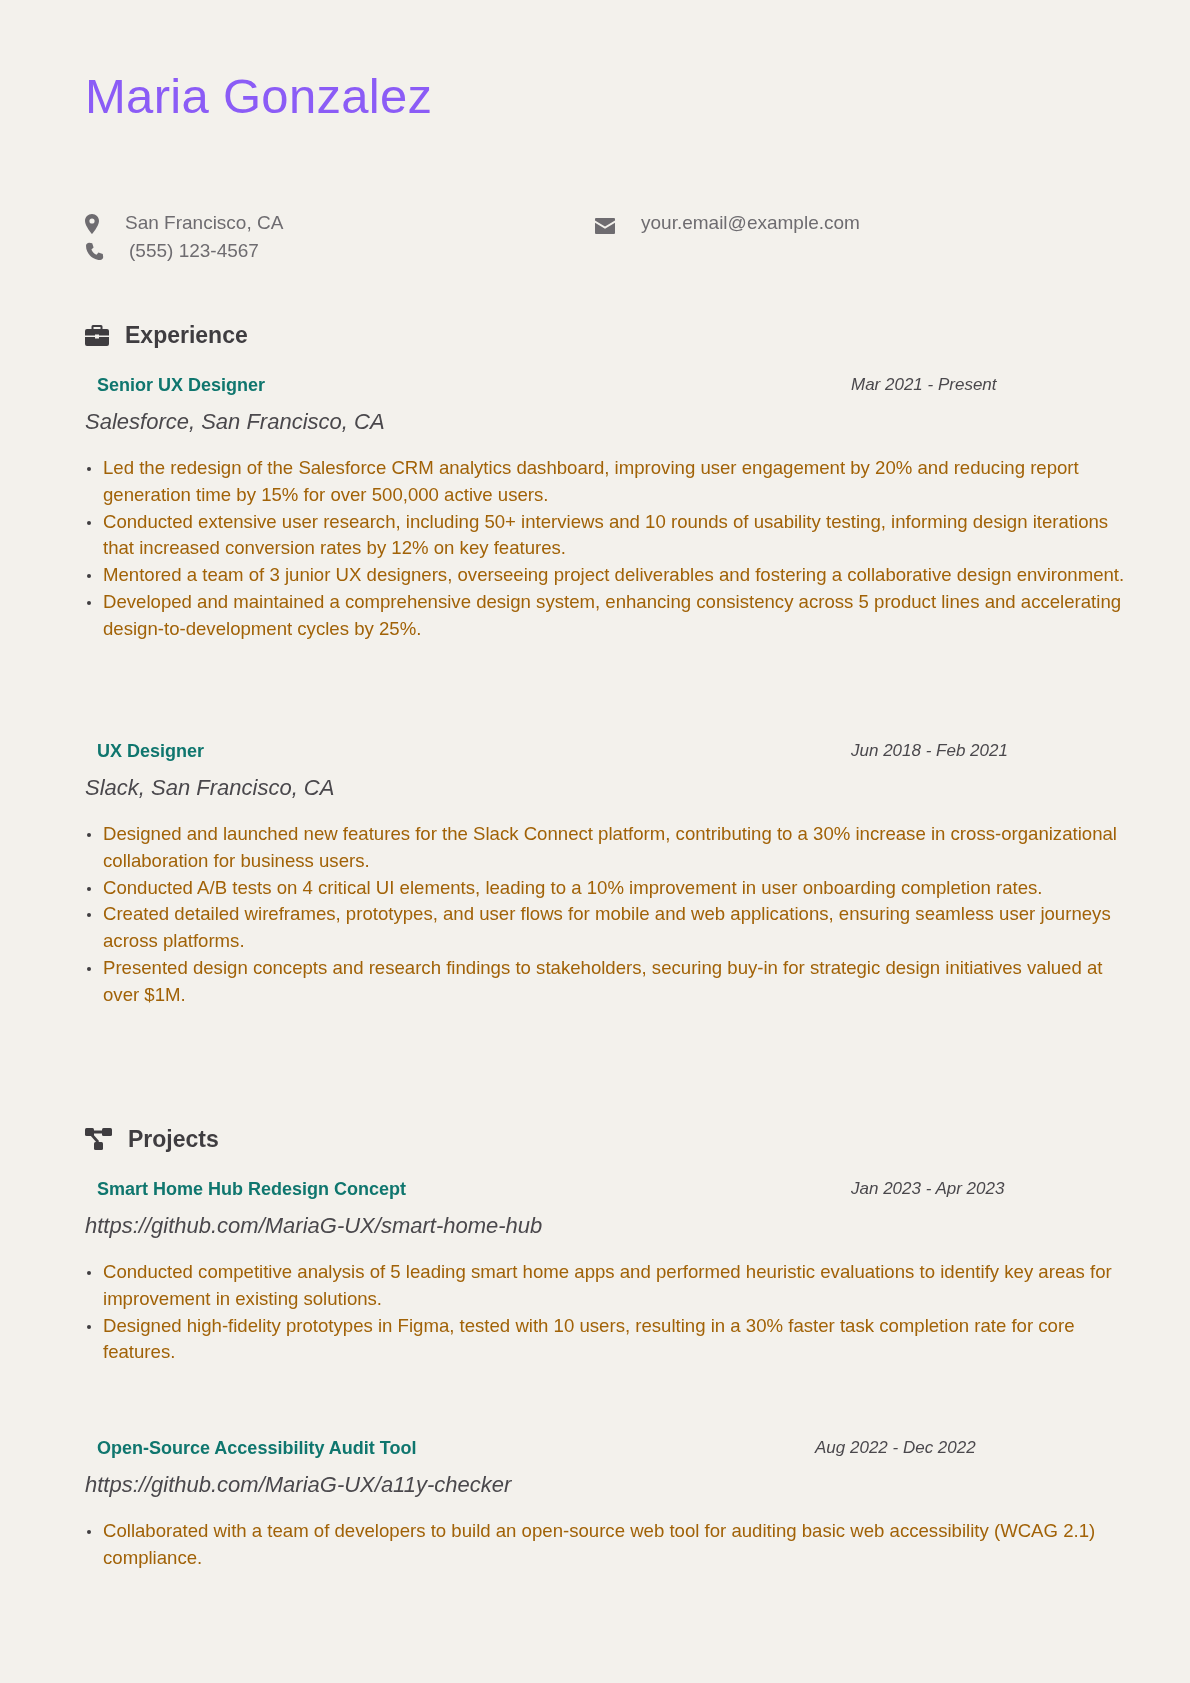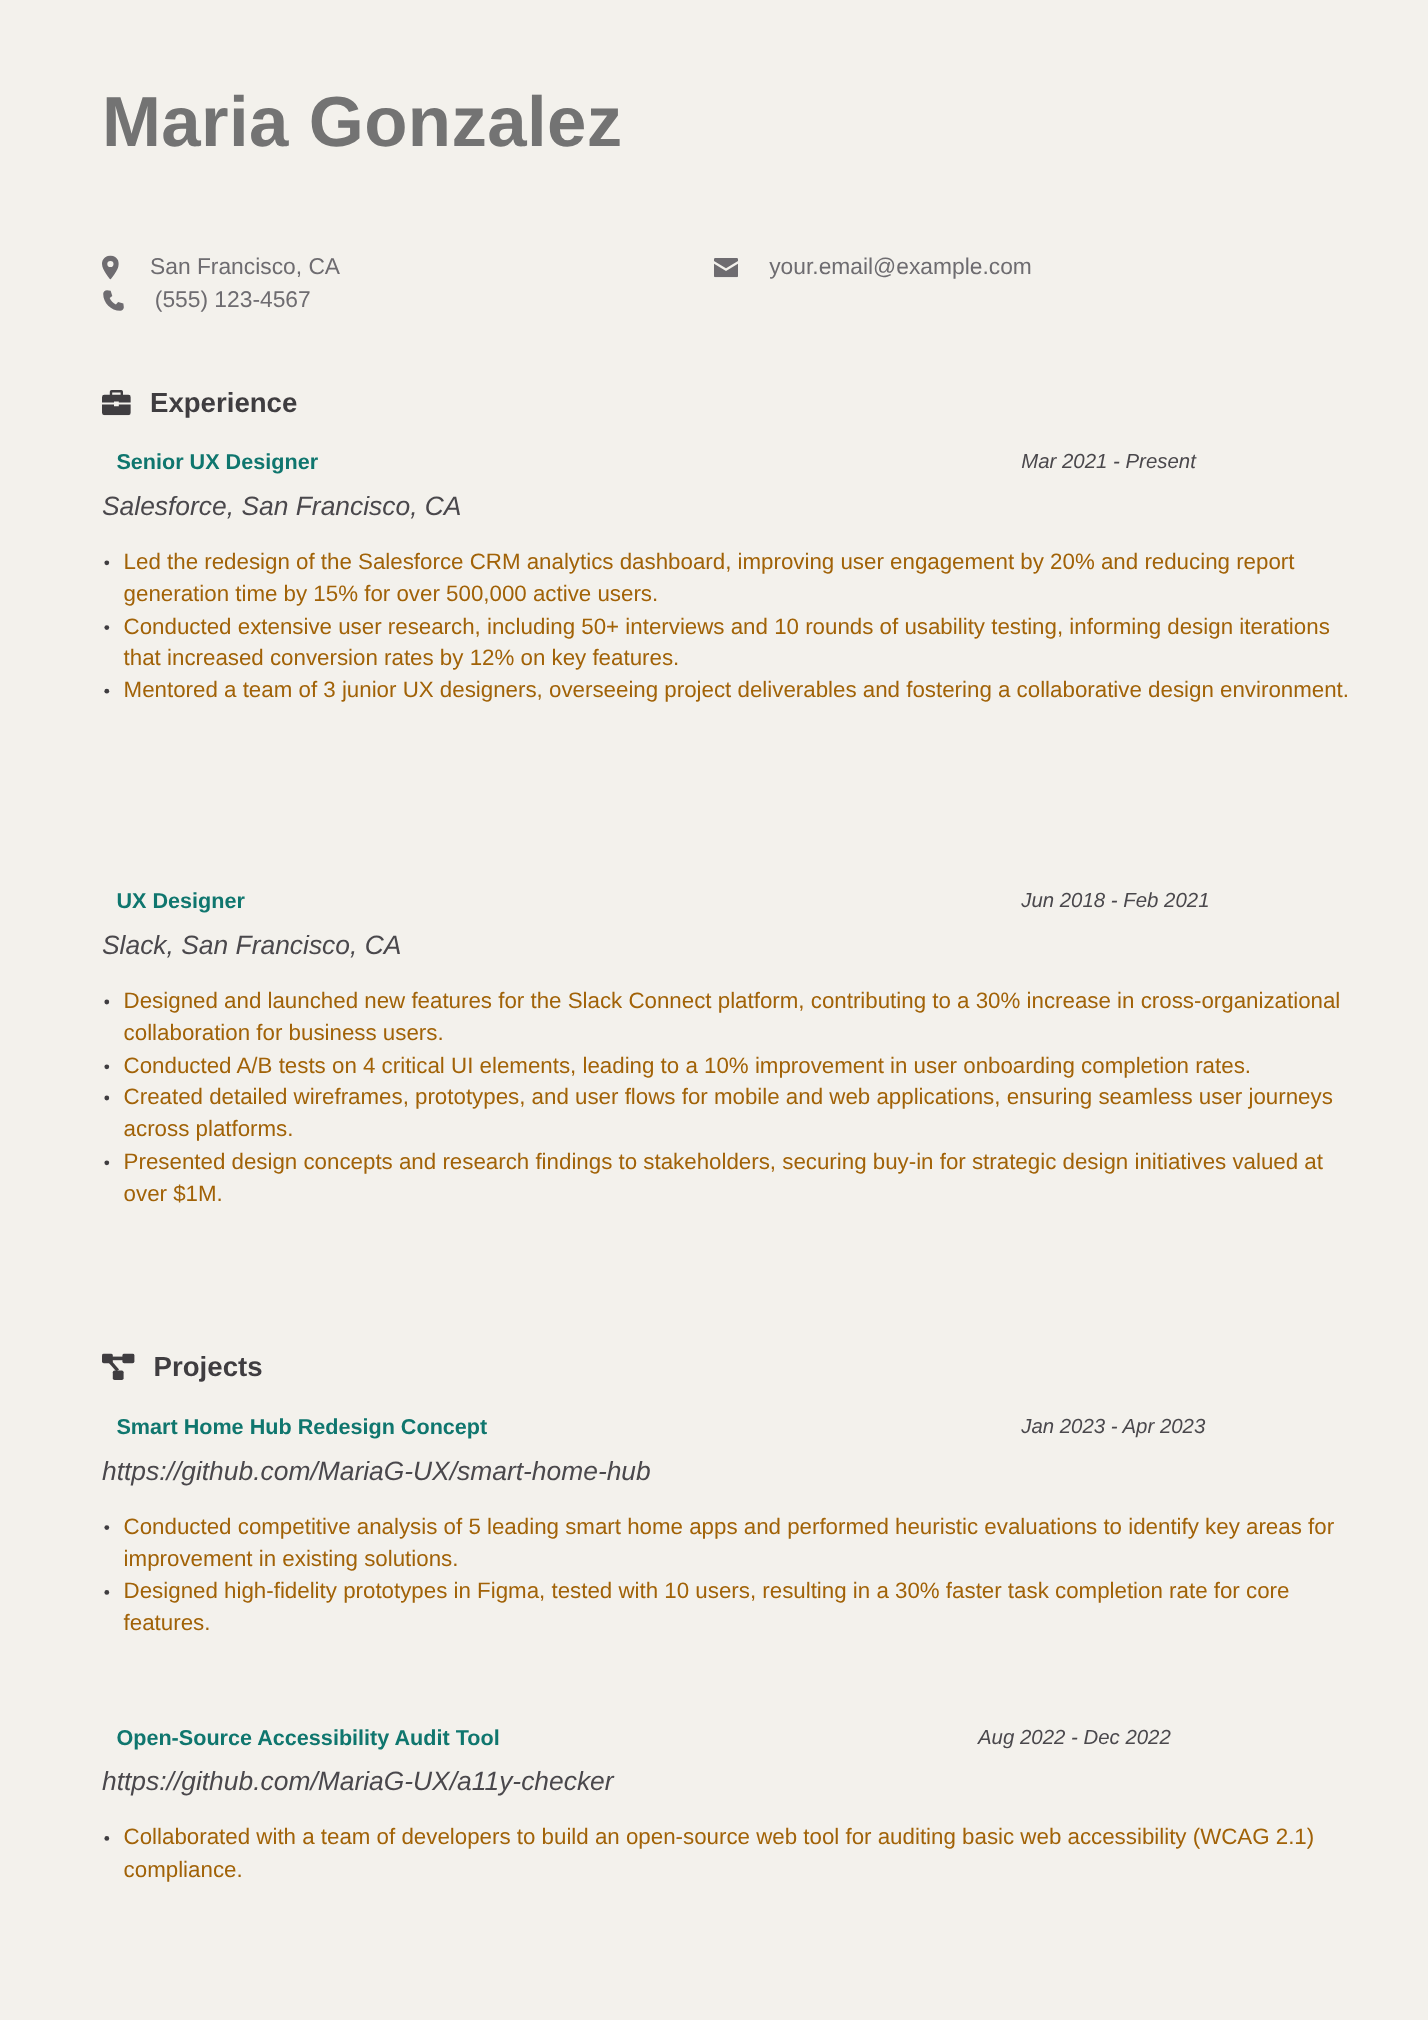--- a/index.html
+++ b/index.html
@@ -8,24 +8,24 @@
     height: 1683px;
     background: #f3f1ec;
     color: #3f3d40;
     font-family: "Liberation Sans", sans-serif;
     position: relative;
     overflow: hidden;
   }
   .page { position: absolute; left: 85px; top: 0; width: 1020px; }
   .name {
     position: absolute; left: 0; top: 68px;
-    font-size: 59px; font-weight: bold; letter-spacing: 0.3px;
-    color: #737373; margin: 0; white-space: nowrap;
+    font-size: 49px; font-weight: normal; letter-spacing: 0.3px;
+    color: #8b5cf6; margin: 0; white-space: nowrap;
   }
-  .contact-row { position: absolute; display: flex; align-items: center; font-size: 19px; color: #6e6c70; white-space: nowrap; }
+  .contact-row { position: absolute; display: flex; align-items: flex-end; font-size: 19px; color: #6e6c70; white-space: nowrap; }
   .contact-row .icon { display: inline-flex; width: 24px; justify-content: flex-start; color: #6e6c70; }
   .section-head { position: absolute; left: 0; display: flex; align-items: center; font-size: 23px; font-weight: bold; color: #3f3d40; }
   .section-head .icon { width: 40px; display: inline-flex; }
   .entry-title { position: absolute; left: 12px; font-size: 18px; font-weight: bold; color: #0f766e; white-space: nowrap; }
   .entry-date { position: absolute; font-size: 17px; font-style: italic; color: #4a484c; white-space: nowrap; }
   .entry-sub { position: absolute; left: 0; font-size: 22px; font-style: italic; color: #4a484c; white-space: nowrap; }
   ul.bullets {
     position: absolute; left: 0; width: 1035px; margin: 0; padding: 0 0 0 18px; list-style: none;
     font-size: 18.6px; line-height: 26.8px; color: #a16207;
   }
@@ -76,20 +76,21 @@
     <span>Experience</span>
   </div>
 
   <div class="entry-title" style="top:375px;">Senior UX Designer</div>
   <div class="entry-date" style="left:766px; top:375px;">Mar 2021 - Present</div>
   <div class="entry-sub" style="top:409px;">Salesforce, San Francisco, CA</div>
   <ul class="bullets" style="top:455px;">
     <li>Led the redesign of the Salesforce CRM analytics dashboard, improving user engagement by 20% and reducing report generation time by 15% for over 500,000 active users.</li>
     <li>Conducted extensive user research, including 50+ interviews and 10 rounds of usability testing, informing design iterations that increased conversion rates by 12% on key features.</li>
     <li>Mentored a team of 3 junior UX designers, overseeing project deliverables and fostering a collaborative design environment.</li>
+    <li>Developed and maintained a comprehensive design system, enhancing consistency across 5 product lines and accelerating design-to-development cycles by 25%.</li>
   </ul>
 
   <div class="entry-title" style="top:741px;">UX Designer</div>
   <div class="entry-date" style="left:766px; top:741px;">Jun 2018 - Feb 2021</div>
   <div class="entry-sub" style="top:775px;">Slack, San Francisco, CA</div>
   <ul class="bullets" style="top:821px;">
     <li>Designed and launched new features for the Slack Connect platform, contributing to a 30% increase in cross-organizational collaboration for business users.</li>
     <li>Conducted A/B tests on 4 critical UI elements, leading to a 10% improvement in user onboarding completion rates.</li>
     <li>Created detailed wireframes, prototypes, and user flows for mobile and web applications, ensuring seamless user journeys across platforms.</li>
     <li>Presented design concepts and research findings to stakeholders, securing buy-in for strategic design initiatives valued at over $1M.</li>

